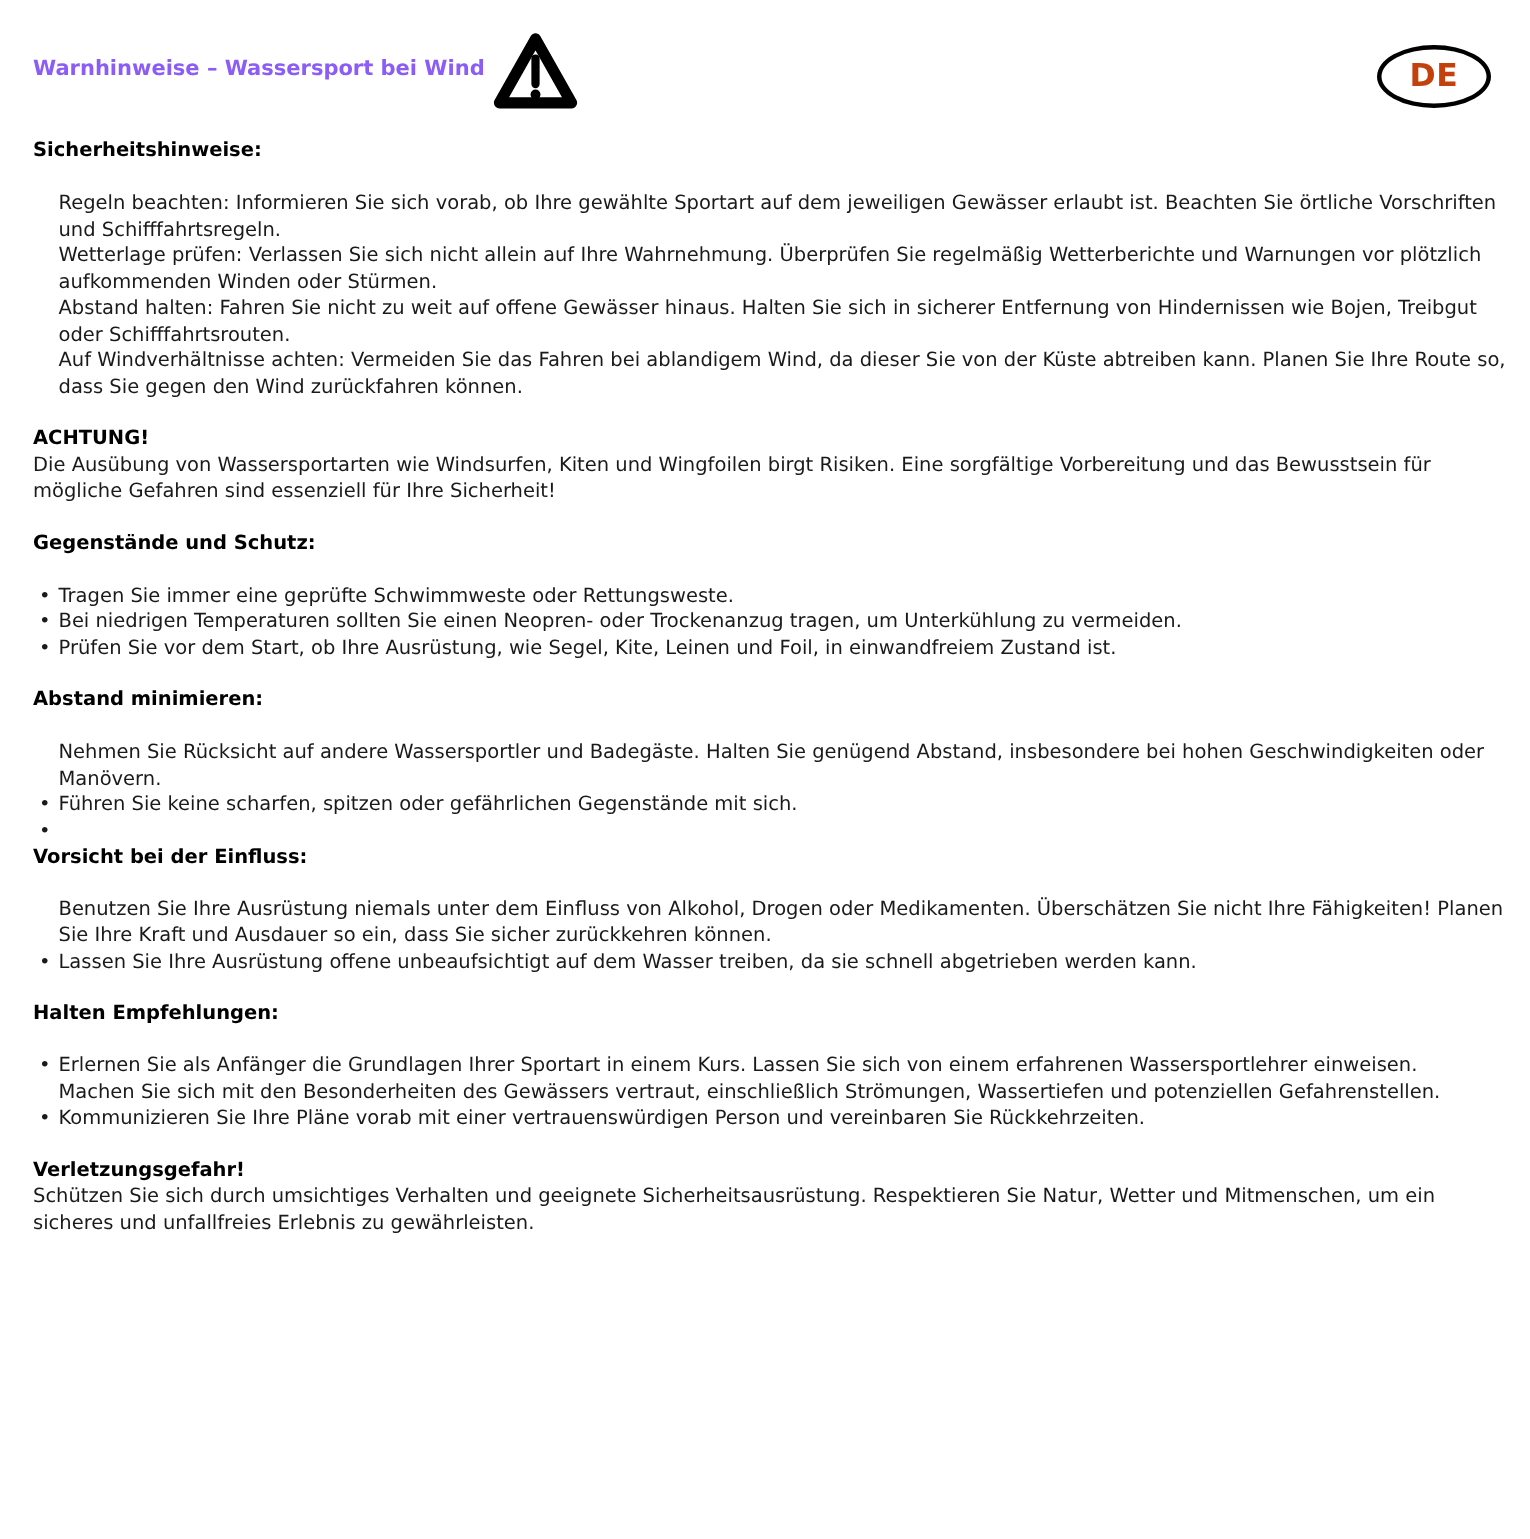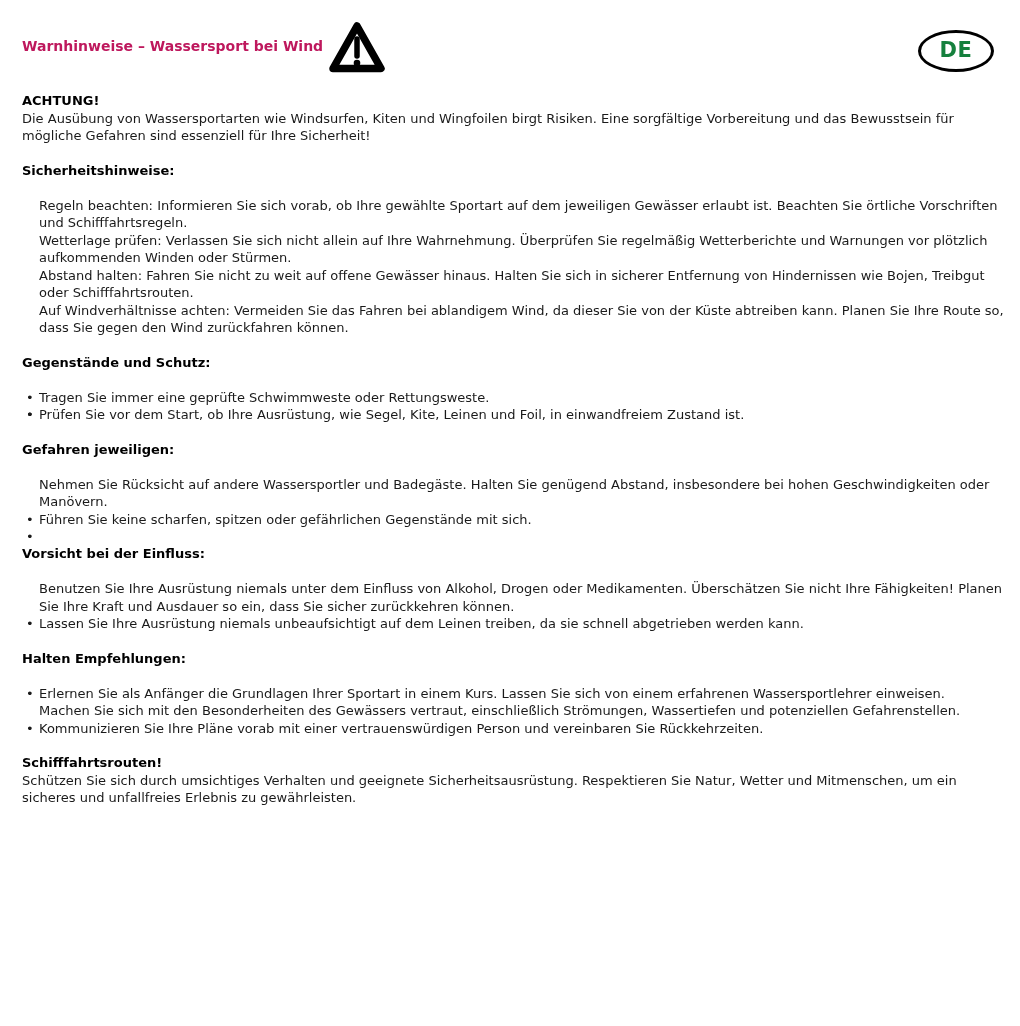--- a/index.html
+++ b/index.html
@@ -14,30 +14,30 @@
   }
   .page {
     box-sizing: border-box;
     width: 1020px; height: 1026px;
     padding: 20px 14px 0 22px;
   }
   .header { display: flex; align-items: flex-start; }
   .title-wrap { margin-top: 17px; }
   .title-line {
     font-size: 14px; line-height: 18px;
-    font-weight: bold; color: #be185d;
+    font-weight: bold; color: #8b5cf6;
     margin: 0; white-space: nowrap;
   }
   .warning-triangle { margin-left: 5px; margin-top: 0; flex: 0 0 auto; }
   .lang-badge {
     margin-left: auto; margin-right: 12px; margin-top: 10px;
     width: 70px; height: 36px;
     border: 3.5px solid #000; border-radius: 50%;
     display: flex; align-items: center; justify-content: center;
-    font-weight: bold; font-size: 21px; color: #15803d; letter-spacing: 0.5px;
+    font-weight: bold; font-size: 21px; color: #c2410c; letter-spacing: 0.5px;
     flex: 0 0 auto;
   }
   .sec { margin-top: 17px; }
   .sec-heading {
     font-size: 13px; line-height: 17.5px;
     font-weight: bold; color: #000; margin: 0;
   }
   .sec.gap .sec-heading { margin-bottom: 17.5px; }
   .sec p { margin: 0; max-width: 988px; }
   .list { max-width: 988px; }
@@ -54,68 +54,68 @@
       <div class="title-line">Warnhinweise – Wassersport bei Wind</div>
     </div>
     <svg class="warning-triangle" width="58" height="55" viewBox="0 0 58 55" aria-hidden="true">
       <path d="M29 6 L53 48.5 L5 48.5 Z" fill="none" stroke="#000" stroke-width="7.5" stroke-linejoin="round"></path>
       <path d="M29 19 L29 36" fill="none" stroke="#000" stroke-width="5.5" stroke-linecap="round"></path>
       <circle cx="29" cy="43" r="3.3" fill="#000"></circle>
     </svg>
     <div class="lang-badge">DE</div>
   </div>
 
-  <section class="sec">
-    <h2 class="sec-heading">ACHTUNG!</h2>
-    <p>Die Ausübung von Wassersportarten wie Windsurfen, Kiten und Wingfoilen birgt Risiken. Eine sorgfältige Vorbereitung und das Bewusstsein für mögliche Gefahren sind essenziell für Ihre Sicherheit!</p>
-  </section>
-
   <section class="sec gap">
     <h2 class="sec-heading">Sicherheitshinweise:</h2>
     <div class="list">
       <div class="item"><span class="txt">Regeln beachten: Informieren Sie sich vorab, ob Ihre gewählte Sportart auf dem jeweiligen Gewässer erlaubt ist. Beachten Sie örtliche Vorschriften und Schifffahrtsregeln.</span></div>
       <div class="item"><span class="txt">Wetterlage prüfen: Verlassen Sie sich nicht allein auf Ihre Wahrnehmung. Überprüfen Sie regelmäßig Wetterberichte und Warnungen vor plötzlich aufkommenden Winden oder Stürmen.</span></div>
       <div class="item"><span class="txt">Abstand halten: Fahren Sie nicht zu weit auf offene Gewässer hinaus. Halten Sie sich in sicherer Entfernung von Hindernissen wie Bojen, Treibgut oder Schifffahrtsrouten.</span></div>
       <div class="item"><span class="txt">Auf Windverhältnisse achten: Vermeiden Sie das Fahren bei ablandigem Wind, da dieser Sie von der Küste abtreiben kann. Planen Sie Ihre Route so, dass Sie gegen den Wind zurückfahren können.</span></div>
     </div>
   </section>
 
+  <section class="sec">
+    <h2 class="sec-heading">ACHTUNG!</h2>
+    <p>Die Ausübung von Wassersportarten wie Windsurfen, Kiten und Wingfoilen birgt Risiken. Eine sorgfältige Vorbereitung und das Bewusstsein für mögliche Gefahren sind essenziell für Ihre Sicherheit!</p>
+  </section>
+
   <section class="sec gap">
     <h2 class="sec-heading">Gegenstände und Schutz:</h2>
     <div class="list">
       <div class="item"><span class="bullet">•</span><span class="txt">Tragen Sie immer eine geprüfte Schwimmweste oder Rettungsweste.</span></div>
-      <div class="item"><span class="bullet">•</span></div>
+      <div class="item"><span class="bullet">•</span><span class="txt">Bei niedrigen Temperaturen sollten Sie einen Neopren- oder Trockenanzug tragen, um Unterkühlung zu vermeiden.</span></div>
       <div class="item"><span class="bullet">•</span><span class="txt">Prüfen Sie vor dem Start, ob Ihre Ausrüstung, wie Segel, Kite, Leinen und Foil, in einwandfreiem Zustand ist.</span></div>
     </div>
   </section>
 
   <section class="sec gap">
-    <h2 class="sec-heading">Gefahren jeweiligen:</h2>
+    <h2 class="sec-heading">Abstand minimieren:</h2>
     <div class="list">
       <div class="item"><span class="txt">Nehmen Sie Rücksicht auf andere Wassersportler und Badegäste. Halten Sie genügend Abstand, insbesondere bei hohen Geschwindigkeiten oder Manövern.</span></div>
       <div class="item"><span class="bullet">•</span><span class="txt">Führen Sie keine scharfen, spitzen oder gefährlichen Gegenstände mit sich.</span></div>
       <div class="item"><span class="bullet">•</span></div>
     </div>
   </section>
 
   <section class="sec gap">
     <h2 class="sec-heading">Vorsicht bei der Einfluss:</h2>
     <div class="list">
       <div class="item"><span class="txt">Benutzen Sie Ihre Ausrüstung niemals unter dem Einfluss von Alkohol, Drogen oder Medikamenten. Überschätzen Sie nicht Ihre Fähigkeiten! Planen Sie Ihre Kraft und Ausdauer so ein, dass Sie sicher zurückkehren können.</span></div>
-      <div class="item"><span class="bullet">•</span><span class="txt">Lassen Sie Ihre Ausrüstung niemals unbeaufsichtigt auf dem Leinen treiben, da sie schnell abgetrieben werden kann.</span></div>
+      <div class="item"><span class="bullet">•</span><span class="txt">Lassen Sie Ihre Ausrüstung offene unbeaufsichtigt auf dem Wasser treiben, da sie schnell abgetrieben werden kann.</span></div>
     </div>
   </section>
 
   <section class="sec gap">
     <h2 class="sec-heading">Halten Empfehlungen:</h2>
     <div class="list">
       <div class="item"><span class="bullet">•</span><span class="txt">Erlernen Sie als Anfänger die Grundlagen Ihrer Sportart in einem Kurs. Lassen Sie sich von einem erfahrenen Wassersportlehrer einweisen.</span></div>
       <div class="item"><span class="txt">Machen Sie sich mit den Besonderheiten des Gewässers vertraut, einschließlich Strömungen, Wassertiefen und potenziellen Gefahrenstellen.</span></div>
       <div class="item"><span class="bullet">•</span><span class="txt">Kommunizieren Sie Ihre Pläne vorab mit einer vertrauenswürdigen Person und vereinbaren Sie Rückkehrzeiten.</span></div>
     </div>
   </section>
 
   <section class="sec">
-    <h2 class="sec-heading">Schifffahrtsrouten!</h2>
+    <h2 class="sec-heading">Verletzungsgefahr!</h2>
     <p>Schützen Sie sich durch umsichtiges Verhalten und geeignete Sicherheitsausrüstung. Respektieren Sie Natur, Wetter und Mitmenschen, um ein sicheres und unfallfreies Erlebnis zu gewährleisten.</p>
   </section>
 
 </div>
 
 </body></html>

